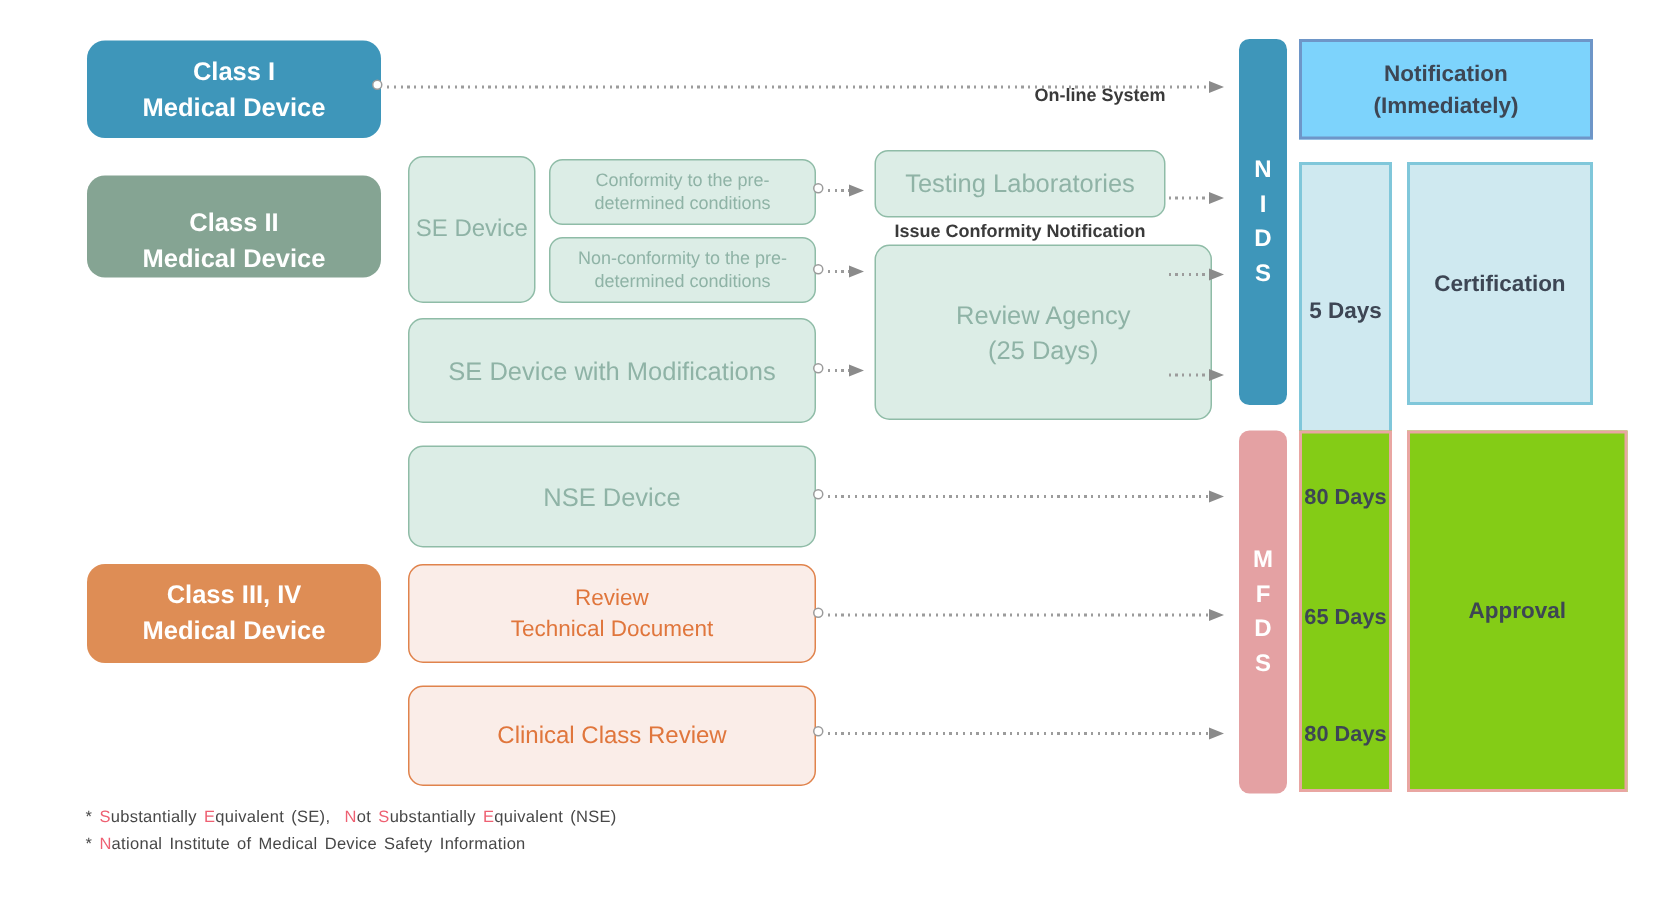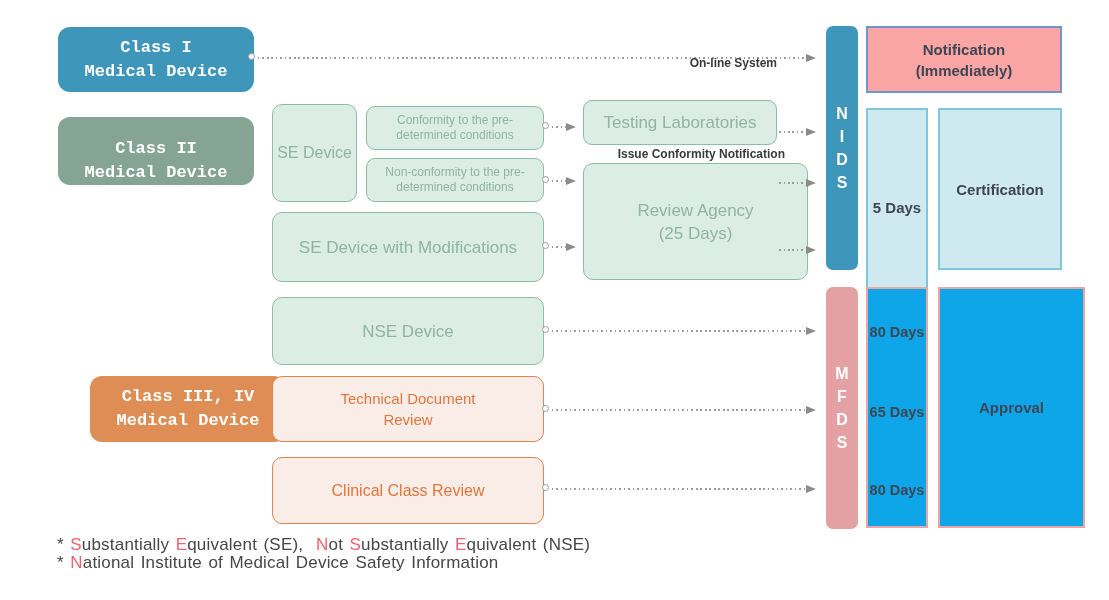--- a/index.html
+++ b/index.html
@@ -4,54 +4,54 @@
 <style>
   html,body{margin:0;padding:0;background:#ffffff;}
   #canvas{
     position:relative;width:1109px;height:600px;background:#ffffff;
     font-family:"Liberation Sans", sans-serif;overflow:hidden;
   }
   .abs{position:absolute;box-sizing:border-box;}
   .flexc{display:flex;align-items:center;justify-content:center;text-align:center;}
 
   
-  .class-box{border-radius:12px;color:#ffffff;font-weight:bold;font-size:17px;line-height:24px;font-family:Liberation Mono, monospace;}
+  .class-box{border-radius:12px;color:#ffffff;font-weight:bold;font-size:17px;line-height:24px;}
   .class-blue{background:#3E96BA;}
   .class-green{background:#85A493;}
-  .class-orange{background:#DE8D55;margin-left:32px;}
+  .class-orange{background:#DE8D55;}
 
   
   .gbox{background:#DCEDE6;border:1.5px solid #8FBCA7;border-radius:10px;color:#8FB3A6;}
   .gbox-sm{border-radius:9px;font-size:12px;line-height:15px;}
   .gbox-lg{font-size:17px;line-height:23px;}
 
   
   .obox{background:#FAEDE8;border:1.5px solid #E0834C;border-radius:10px;color:#E0763C;}
 
   
   .vcol{border-radius:7px;color:#ffffff;font-weight:600;font-size:16px;line-height:23px;
         display:flex;flex-direction:column;align-items:center;justify-content:center;}
   .vcol-blue{background:#3E96BA;}
   .vcol-pink{background:#E4A1A3;}
 
   
   .rbox{font-weight:bold;color:#3D4654;font-size:15px;line-height:21px;}
-  .r-blue{background:#fca5a5;border:2px solid #6E96C8;}
+  .r-blue{background:#7dd3fc;border:2px solid #6E96C8;}
   .r-cyan{background:#CFE9F0;border:2px solid #80C7DA;}
-  .r-pink{background:#0ea5e9;border:2px solid #E9A6A2;}
+  .r-pink{background:#84cc16;border:2px solid #E9A6A2;}
 
   
   .dotline{height:2px;background:repeating-linear-gradient(90deg,#9C9C9C 0,#9C9C9C 1.5px,transparent 1.5px,transparent 4.5px);}
   .ahead{width:0;height:0;border-left:10px solid #8B8B8B;border-top:4.5px solid transparent;border-bottom:4.5px solid transparent;}
   .ccircle{width:7px;height:7px;border:1.5px solid #9B9B9B;background:#ffffff;border-radius:50%;}
 
   .small-label{font-size:12px;color:#3A3A3A;font-weight:600;}
-  .issue-label{font-size:12px;color:#3A3A3A;font-weight:700;text-align:right;}
-
-  .footnotes{font-size:17px;line-height:18px;color:#474747;letter-spacing:0.2px;word-spacing:1.5px;}
+  .issue-label{font-size:12px;color:#3A3A3A;font-weight:700;text-align:center;}
+
+  .footnotes{font-size:11px;line-height:18px;color:#474747;letter-spacing:0.2px;word-spacing:1.5px;}
   .fn-red{color:#EE6072;}
 
   .day-label{position:absolute;left:0;width:100%;text-align:center;font-weight:bold;color:#3D4654;font-size:14.5px;line-height:16px;}
 </style>
 </head>
 <body>
 
 <div id="canvas">
 
   <div class="abs flexc class-box class-blue" style="left:58px;top:27px;width:196px;height:65px;">
@@ -96,22 +96,22 @@
   <div class="abs flexc gbox gbox-lg" style="left:272px;top:212px;width:272px;height:70px;">
     <span>SE Device with Modifications</span>
   </div>
 
   <div class="abs flexc gbox gbox-lg" style="left:272px;top:297px;width:272px;height:68px;">
     <span>NSE Device</span>
   </div>
 
   <div class="abs flexc obox" style="left:272px;top:376px;width:272px;height:66px;font-size:15px;line-height:21px;">
     <div>
+      <div>Review</div>
       <div>Technical Document</div>
-      <div>Review</div>
     </div>
   </div>
 
   <div class="abs flexc obox" style="left:272px;top:457px;width:272px;height:67px;font-size:16px;">
     <span>Clinical Class Review</span>
   </div>
 
   <div class="abs flexc gbox gbox-lg" style="left:583px;top:100px;width:194px;height:45px;border-radius:9px;">
     <span>Testing Laboratories</span>
   </div>

